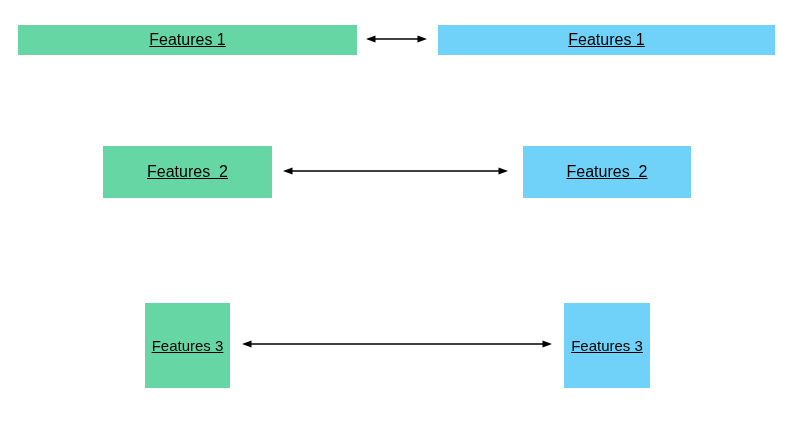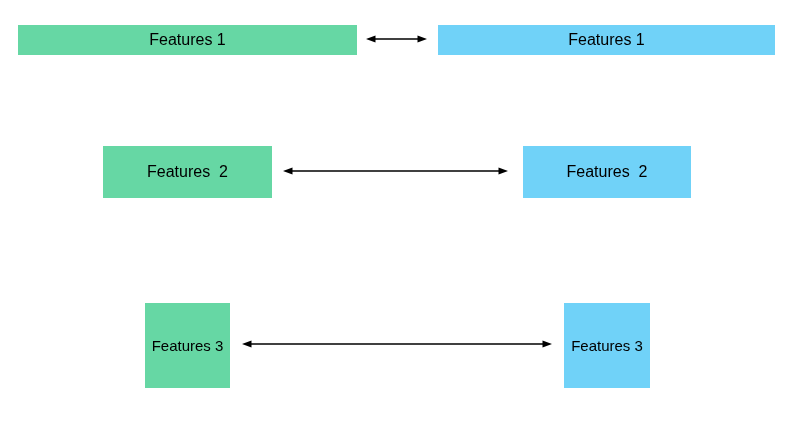--- a/index.html
+++ b/index.html
@@ -16,20 +16,21 @@
     overflow: hidden;
   }
   .box {
     position: absolute;
     display: flex;
     align-items: center;
     justify-content: center;
     color: #000000;
     font-size: 16px;
     white-space: pre; 
+    text-decoration: underline;
   }
   .box span { white-space: pre; }
   
   .r1-left  { left: 18px;  top: 25px; width: 339px; height: 30px; }
   .r1-right { left: 438px; top: 25px; width: 337px; height: 30px; }
   
   .r2-left  { left: 103px; top: 146px; width: 169px; height: 52px; }
   .r2-right { left: 523px; top: 146px; width: 168px; height: 52px; }
   
   .r3-left  { left: 145px; top: 303px; width: 85px; height: 85px; font-size: 15px; }

